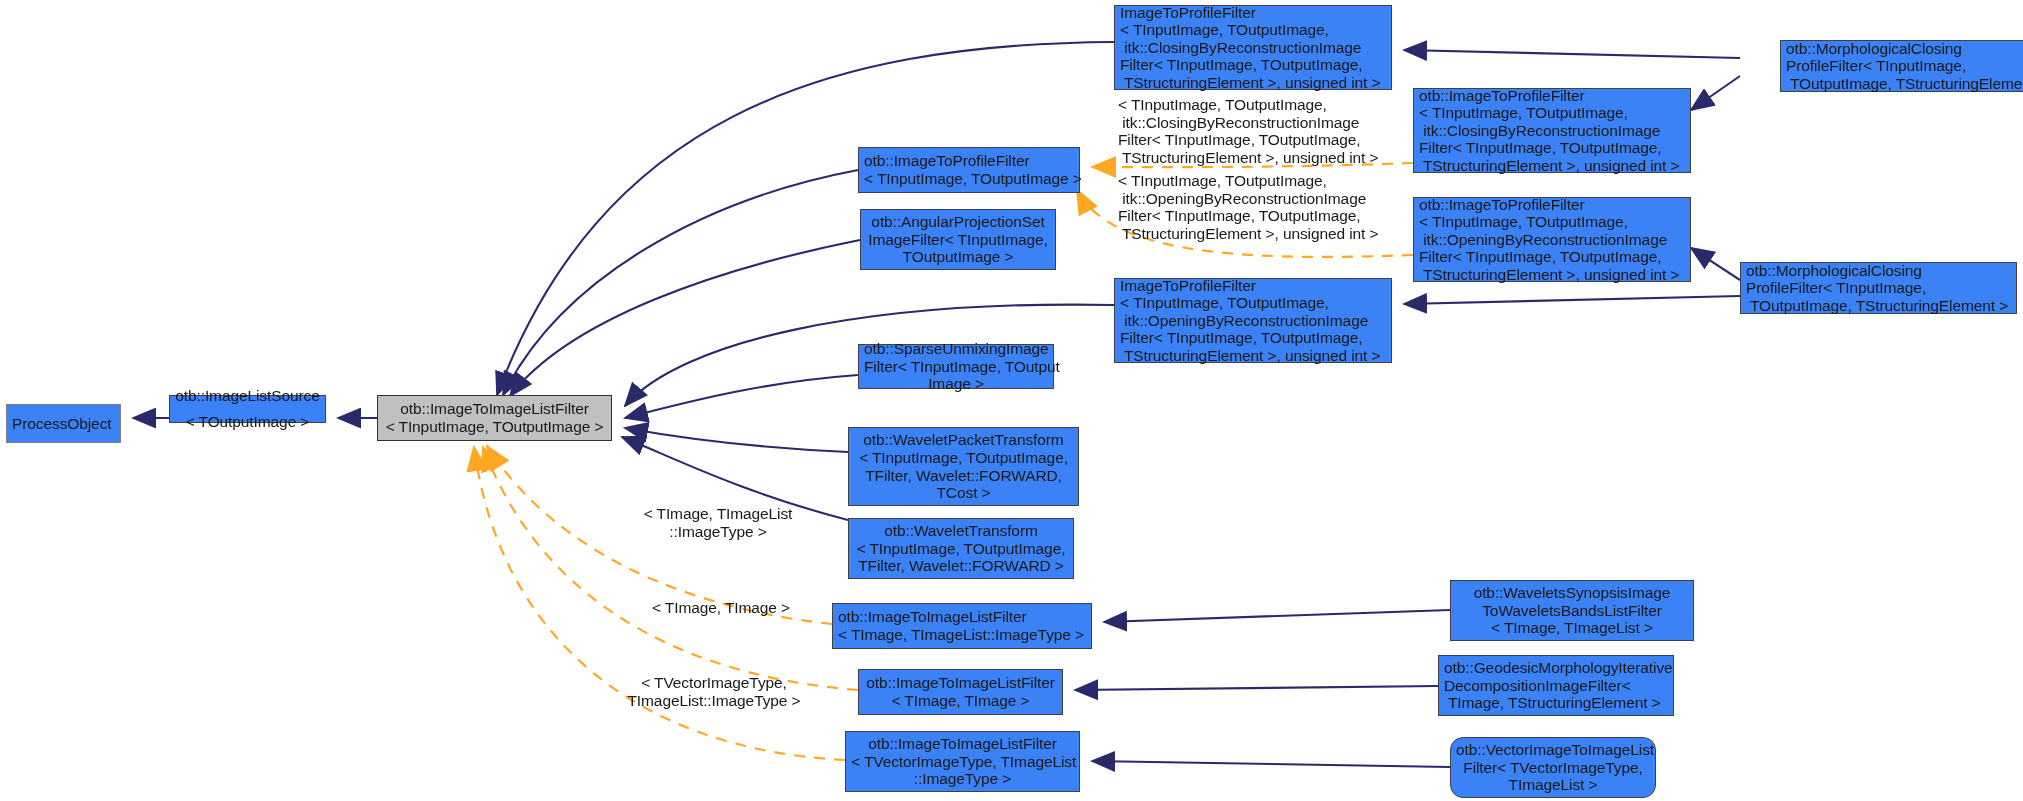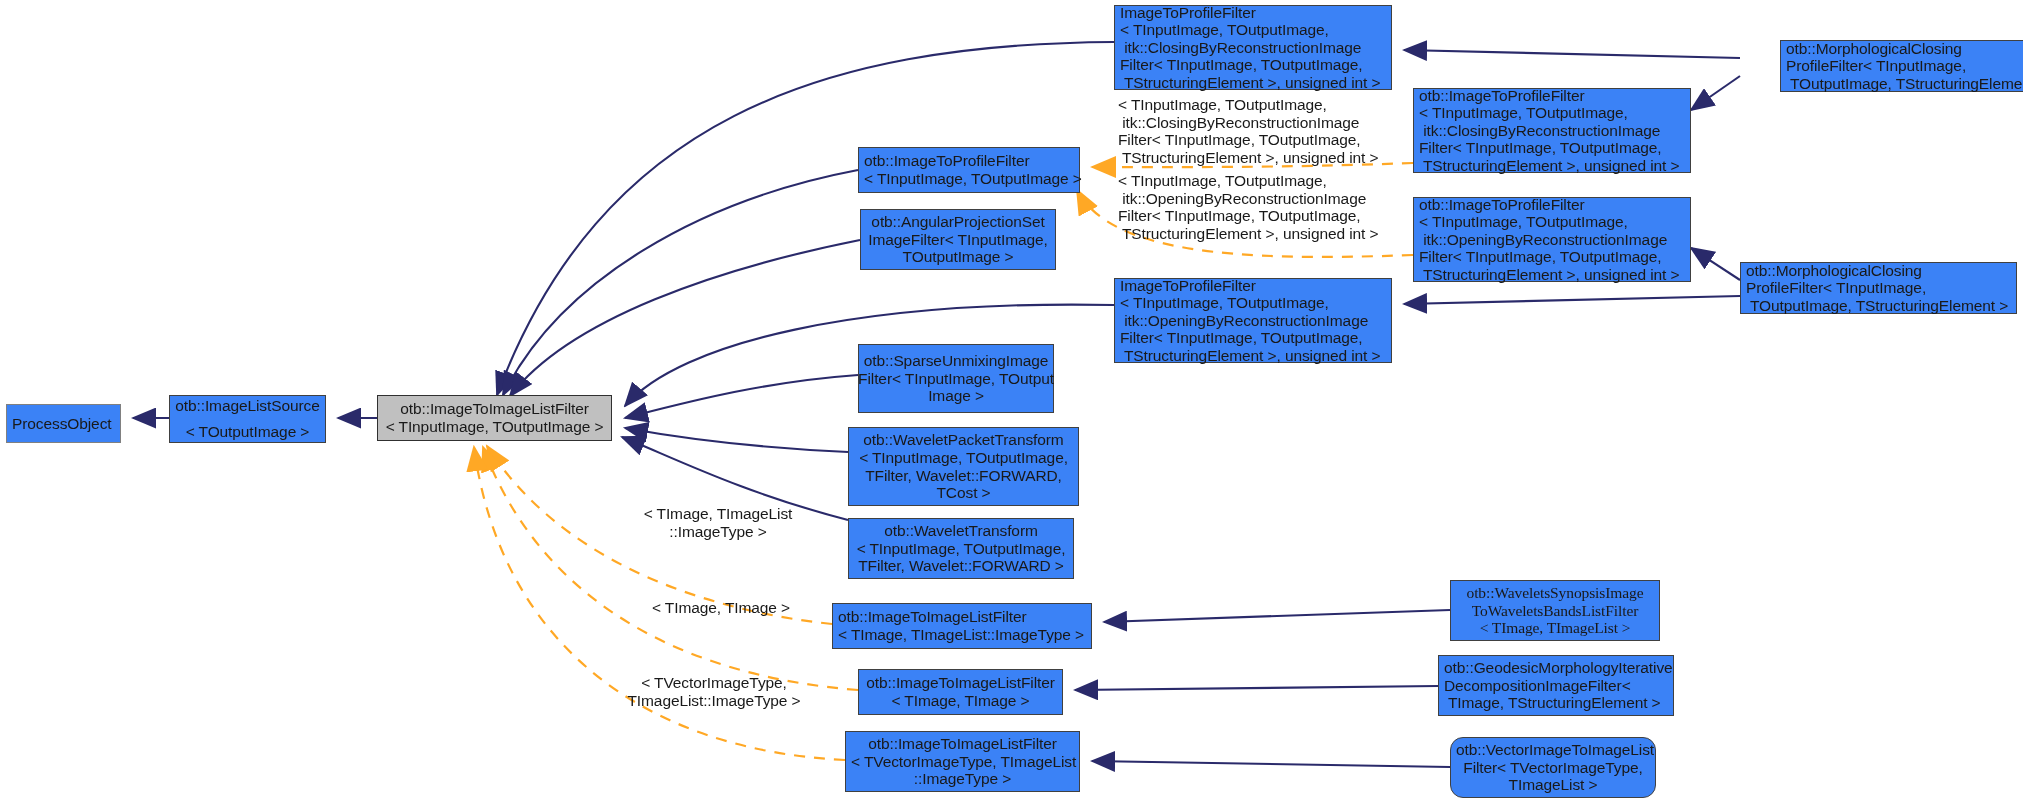--- a/index.html
+++ b/index.html
@@ -103,35 +103,35 @@
       <path d="M1413,163 C1280,168 1180,167 1092,167"></path>
       <path d="M1413,255 C1230,262 1110,252 1077,190"></path>
       <path d="M832,624 C700,610 560,560 487,446"></path>
       <path d="M858,690 C680,676 540,600 483,447"></path>
       <path d="M845,760 C640,750 500,640 474,447"></path>
     </g>
   </svg>
 
   <div id="node-layer">
       <div class="node plain" style="left: 6px; top: 404px; width: 115px; height: 39px;"><span class="node-line al-left">ProcessObject</span></div>
-      <div class="node" style="left: 169px; top: 395px; width: 157px; height: 48px; gap: 8px;"><span class="node-line al-center">otb::ImageListSource</span><span class="node-line al-center">&lt; TOutputImage &gt;</span></div>
+      <div class="node" style="left: 169px; top: 395px; width: 157px; height: 28px; gap: 8px;"><span class="node-line al-center">otb::ImageListSource</span><span class="node-line al-center">&lt; TOutputImage &gt;</span></div>
       <div class="node center" style="left: 377px; top: 395px; width: 235px; height: 46px;"><span class="node-line al-center">otb::ImageToImageListFilter</span><span class="node-line al-center">&lt; TInputImage, TOutputImage &gt;</span></div>
       <div class="node" style="left: 1114px; top: 5px; width: 278px; height: 85px;"><span class="node-line al-left">ImageToProfileFilter</span><span class="node-line al-left">&lt; TInputImage, TOutputImage,</span><span class="node-line al-left"> itk::ClosingByReconstructionImage</span><span class="node-line al-left">Filter&lt; TInputImage, TOutputImage,</span><span class="node-line al-left"> TStructuringElement &gt;, unsigned int &gt;</span></div>
       <div class="node" style="left: 1740px; top: 40px; width: 277px; height: 52px; margin-left: 40px;"><span class="node-line al-left">otb::MorphologicalClosing</span><span class="node-line al-left">ProfileFilter&lt; TInputImage,</span><span class="node-line al-left"> TOutputImage, TStructuringElement &gt;</span></div>
       <div class="node" style="left: 1413px; top: 88px; width: 278px; height: 85px;"><span class="node-line al-left">otb::ImageToProfileFilter</span><span class="node-line al-left">&lt; TInputImage, TOutputImage,</span><span class="node-line al-left"> itk::ClosingByReconstructionImage</span><span class="node-line al-left">Filter&lt; TInputImage, TOutputImage,</span><span class="node-line al-left"> TStructuringElement &gt;, unsigned int &gt;</span></div>
       <div class="node" style="left: 1413px; top: 197px; width: 278px; height: 85px;"><span class="node-line al-left">otb::ImageToProfileFilter</span><span class="node-line al-left">&lt; TInputImage, TOutputImage,</span><span class="node-line al-left"> itk::OpeningByReconstructionImage</span><span class="node-line al-left">Filter&lt; TInputImage, TOutputImage,</span><span class="node-line al-left"> TStructuringElement &gt;, unsigned int &gt;</span></div>
       <div class="node" style="left: 1740px; top: 262px; width: 277px; height: 52px;"><span class="node-line al-left">otb::MorphologicalClosing</span><span class="node-line al-left">ProfileFilter&lt; TInputImage,</span><span class="node-line al-left"> TOutputImage, TStructuringElement &gt;</span></div>
       <div class="node" style="left: 1114px; top: 278px; width: 278px; height: 85px;"><span class="node-line al-left">ImageToProfileFilter</span><span class="node-line al-left">&lt; TInputImage, TOutputImage,</span><span class="node-line al-left"> itk::OpeningByReconstructionImage</span><span class="node-line al-left">Filter&lt; TInputImage, TOutputImage,</span><span class="node-line al-left"> TStructuringElement &gt;, unsigned int &gt;</span></div>
       <div class="node" style="left: 858px; top: 147px; width: 222px; height: 46px;"><span class="node-line al-left">otb::ImageToProfileFilter</span><span class="node-line al-left">&lt; TInputImage, TOutputImage &gt;</span></div>
       <div class="node" style="left: 860px; top: 209px; width: 196px; height: 61px;"><span class="node-line al-center">otb::AngularProjectionSet</span><span class="node-line al-center">ImageFilter&lt; TInputImage,</span><span class="node-line al-center">TOutputImage &gt;</span></div>
-      <div class="node" style="left: 858px; top: 344px; width: 196px; height: 69px; align-items: center;"><span class="node-line al-center">otb::SparseUnmixingImage</span><span class="node-line al-center">Filter&lt; TInputImage, TOutput</span><span class="node-line al-center">Image &gt;</span></div>
+      <div class="node" style="left: 858px; top: 344px; width: 196px; height: 45px;"><span class="node-line al-center">otb::SparseUnmixingImage</span><span class="node-line al-center">Filter&lt; TInputImage, TOutput</span><span class="node-line al-center">Image &gt;</span></div>
       <div class="node" style="left: 848px; top: 427px; width: 231px; height: 79px;"><span class="node-line al-center">otb::WaveletPacketTransform</span><span class="node-line al-center">&lt; TInputImage, TOutputImage,</span><span class="node-line al-center">TFilter, Wavelet::FORWARD,</span><span class="node-line al-center">TCost &gt;</span></div>
       <div class="node" style="left: 848px; top: 518px; width: 226px; height: 61px;"><span class="node-line al-center">otb::WaveletTransform</span><span class="node-line al-center">&lt; TInputImage, TOutputImage,</span><span class="node-line al-center">TFilter, Wavelet::FORWARD &gt;</span></div>
       <div class="node" style="left: 832px; top: 603px; width: 260px; height: 46px;"><span class="node-line al-left">otb::ImageToImageListFilter</span><span class="node-line al-left">&lt; TImage, TImageList::ImageType &gt;</span></div>
-      <div class="node" style="left: 1450px; top: 580px; width: 210px; height: 61px; font-family: Liberation Serif, serif;"><span class="node-line al-center">otb::WaveletsSynopsisImage</span><span class="node-line al-center">ToWaveletsBandsListFilter</span><span class="node-line al-center">&lt; TImage, TImageList &gt;</span></div>
+      <div class="node" style="left: 1450px; top: 580px; width: 244px; height: 61px;"><span class="node-line al-center">otb::WaveletsSynopsisImage</span><span class="node-line al-center">ToWaveletsBandsListFilter</span><span class="node-line al-center">&lt; TImage, TImageList &gt;</span></div>
       <div class="node" style="left: 858px; top: 669px; width: 205px; height: 46px;"><span class="node-line al-center">otb::ImageToImageListFilter</span><span class="node-line al-center">&lt; TImage, TImage &gt;</span></div>
       <div class="node" style="left: 1438px; top: 655px; width: 236px; height: 61px;"><span class="node-line al-left">otb::GeodesicMorphologyIterative</span><span class="node-line al-left">DecompositionImageFilter&lt;</span><span class="node-line al-left"> TImage, TStructuringElement &gt;</span></div>
       <div class="node" style="left: 845px; top: 731px; width: 235px; height: 61px;"><span class="node-line al-center">otb::ImageToImageListFilter</span><span class="node-line al-center">&lt; TVectorImageType, TImageList</span><span class="node-line al-center">::ImageType &gt;</span></div>
       <div class="node" style="left: 1450px; top: 737px; width: 206px; height: 61px; border-radius: 13px;"><span class="node-line al-center">otb::VectorImageToImageList</span><span class="node-line al-center">Filter&lt; TVectorImageType,</span><span class="node-line al-center">TImageList &gt;</span></div>
     </div>
   <div id="label-layer">
       <div class="edge-label lbl-left" style="left: 1118px; top: 96px; width: 280px;"><span class="node-line">&lt; TInputImage, TOutputImage,</span><span class="node-line"> itk::ClosingByReconstructionImage</span><span class="node-line">Filter&lt; TInputImage, TOutputImage,</span><span class="node-line"> TStructuringElement &gt;, unsigned int &gt;</span></div>
       <div class="edge-label lbl-left" style="left: 1118px; top: 172px; width: 280px;"><span class="node-line">&lt; TInputImage, TOutputImage,</span><span class="node-line"> itk::OpeningByReconstructionImage</span><span class="node-line">Filter&lt; TInputImage, TOutputImage,</span><span class="node-line"> TStructuringElement &gt;, unsigned int &gt;</span></div>
       <div class="edge-label" style="left: 628px; top: 505px; width: 180px;"><span class="node-line">&lt; TImage, TImageList</span><span class="node-line">::ImageType &gt;</span></div>
       <div class="edge-label" style="left: 636px; top: 599px; width: 170px;"><span class="node-line">&lt; TImage, TImage &gt;</span></div>

